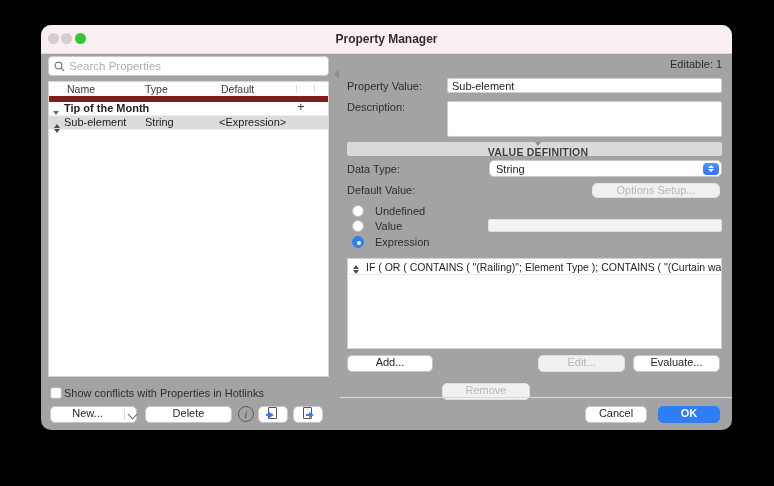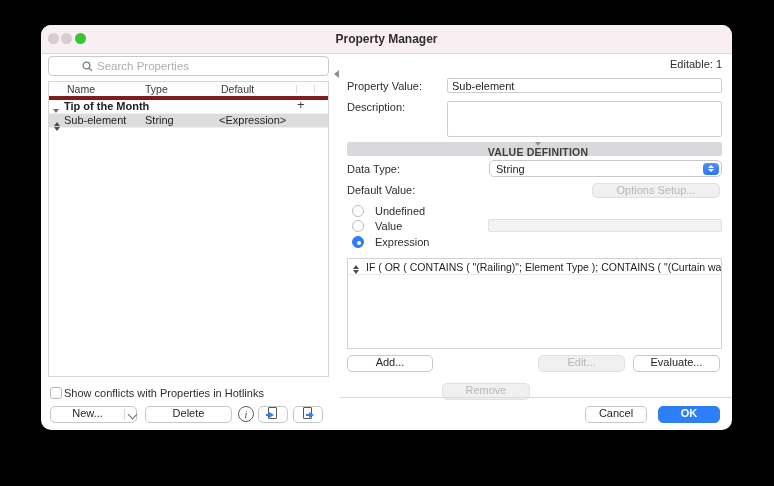--- a/index.html
+++ b/index.html
@@ -1,32 +1,32 @@
 <!DOCTYPE html>
 <html><head>
 <meta charset="utf-8">
 <style>
   html,body{margin:0;padding:0;background:#000;width:774px;height:486px;overflow:hidden;
     font-family:"Liberation Sans","DejaVu Sans",sans-serif;-webkit-font-smoothing:antialiased;}
-  .window{position:absolute;left:41px;top:25px;width:691px;height:405px;background:#ffffff;
+  .window{position:absolute;left:41px;top:25px;width:691px;height:405px;background:#a3a3a3;
     border-radius:10px;box-shadow:0 16px 42px rgba(0,0,0,.6);overflow:hidden;}
   .titlebar{position:absolute;left:0;top:0;width:100%;height:29px;background:#f9eef1;
     border-bottom:1px solid #e2d8db;box-sizing:border-box;}
   .light{position:absolute;top:7.5px;width:11px;height:11px;border-radius:50%;}
   .title{position:absolute;left:0;top:7px;width:100%;text-align:center;font-size:12px;
     font-weight:bold;color:#2f2f2f;}
   .lbl{position:absolute;font-size:11px;color:#2e2e2e;white-space:nowrap;}
   
   .search{position:absolute;left:7px;top:31px;width:281px;height:20px;background:#fff;
-    border:1px solid #c9c9c9;border-radius:4px;box-sizing:border-box;display:flex;align-items:center;padding-left:28px;}
+    border:1px solid #c9c9c9;border-radius:4px;box-sizing:border-box;display:flex;align-items:center;}
   .search .ph{color:#aeaeae;font-size:11.5px;margin-left:4px;}
   .mag{margin-left:5px;flex:0 0 auto;}
   .ltable{position:absolute;left:7px;top:56px;width:281px;height:296px;background:#fff;
     border:1px solid #d5d5d5;box-sizing:border-box;}
-  .thead{position:relative;height:14px;border-bottom:4px solid #7f1d1d;background:#fdfdfd;}
+  .thead{position:relative;height:14px;border-bottom:6px solid #7f1d1d;background:#fdfdfd;}
   .thead .c{position:absolute;top:1px;font-size:10.5px;color:#3a3a3a;}
   .tick{position:absolute;top:3px;width:1px;height:8px;background:#dcdcdc;}
   .trow{position:relative;height:13px;border-bottom:1px solid #efefef;font-size:11px;color:#222;}
   .trow.sel{background:#dcdcdd;}
   .cell{position:absolute;top:0;line-height:13px;}
   .tri{width:0;height:0;display:inline-block;}
   .tri.down{border-left:4px solid transparent;border-right:4px solid transparent;border-top:5px solid #8f8f8f;}
   .tri.right{border-top:4px solid transparent;border-bottom:4px solid transparent;border-left:5px solid #8f8f8f;}
   .reorder{display:inline-flex;flex-direction:column;align-items:center;gap:1px;}
   .reorder .up{width:0;height:0;border-left:3px solid transparent;border-right:3px solid transparent;border-bottom:4px solid #4c4c4c;}

